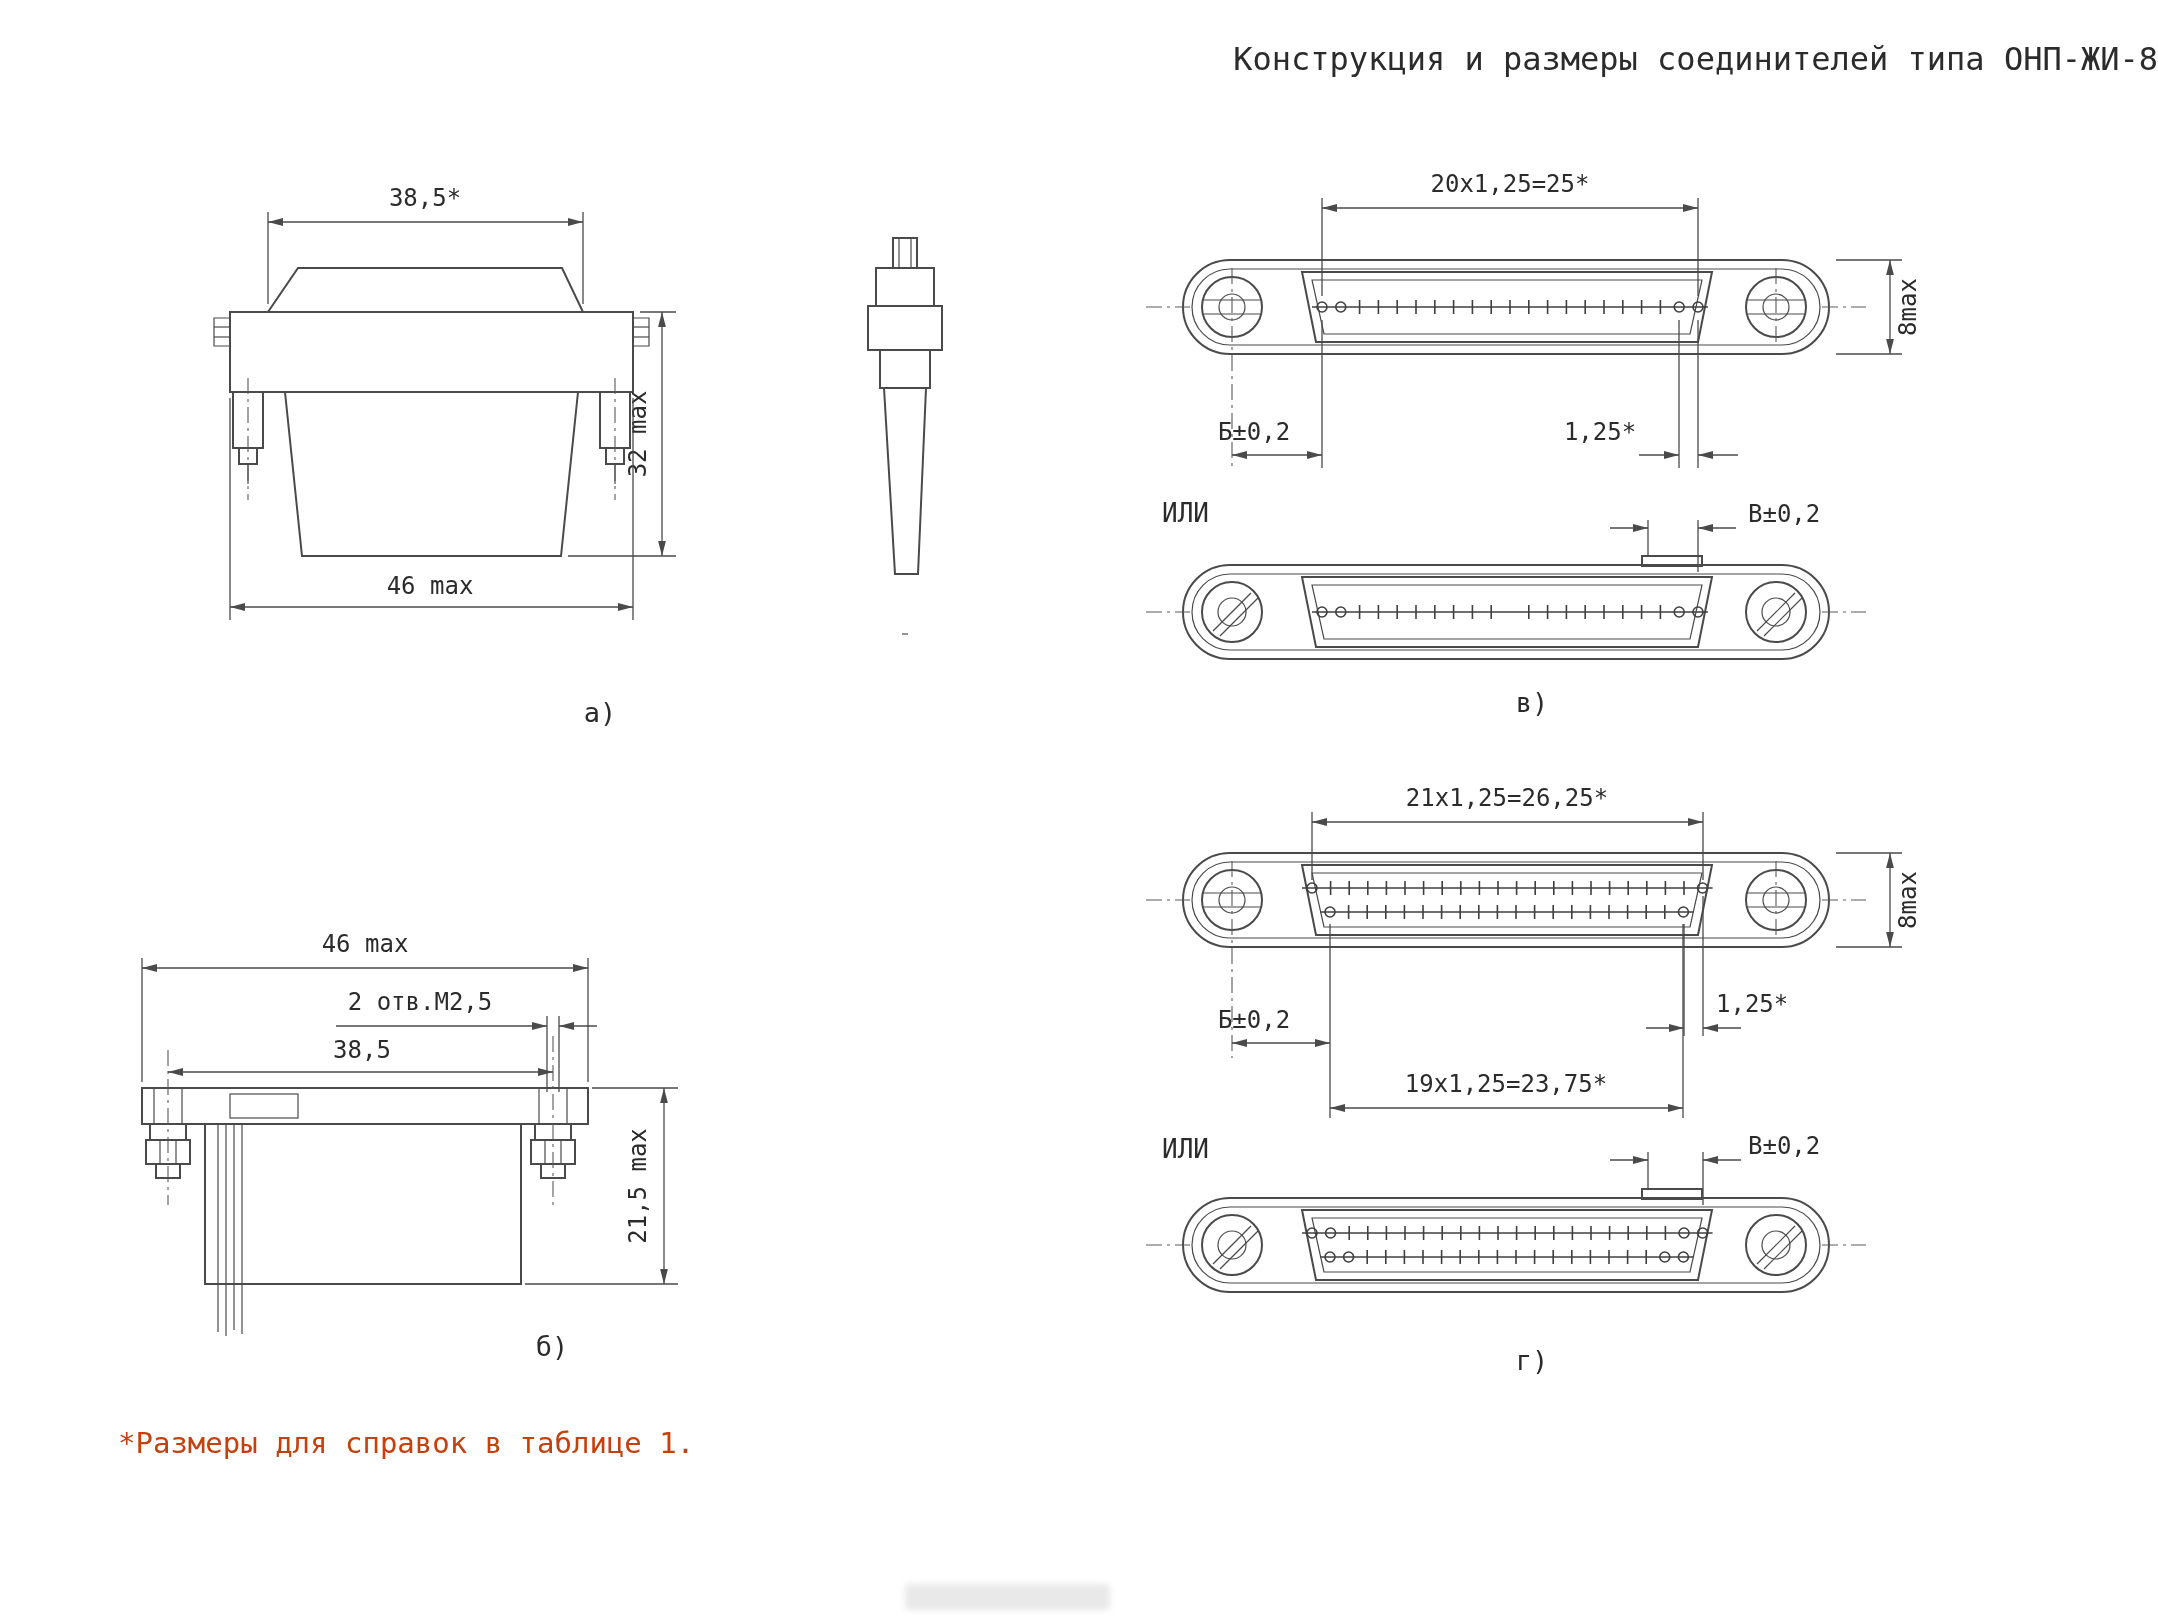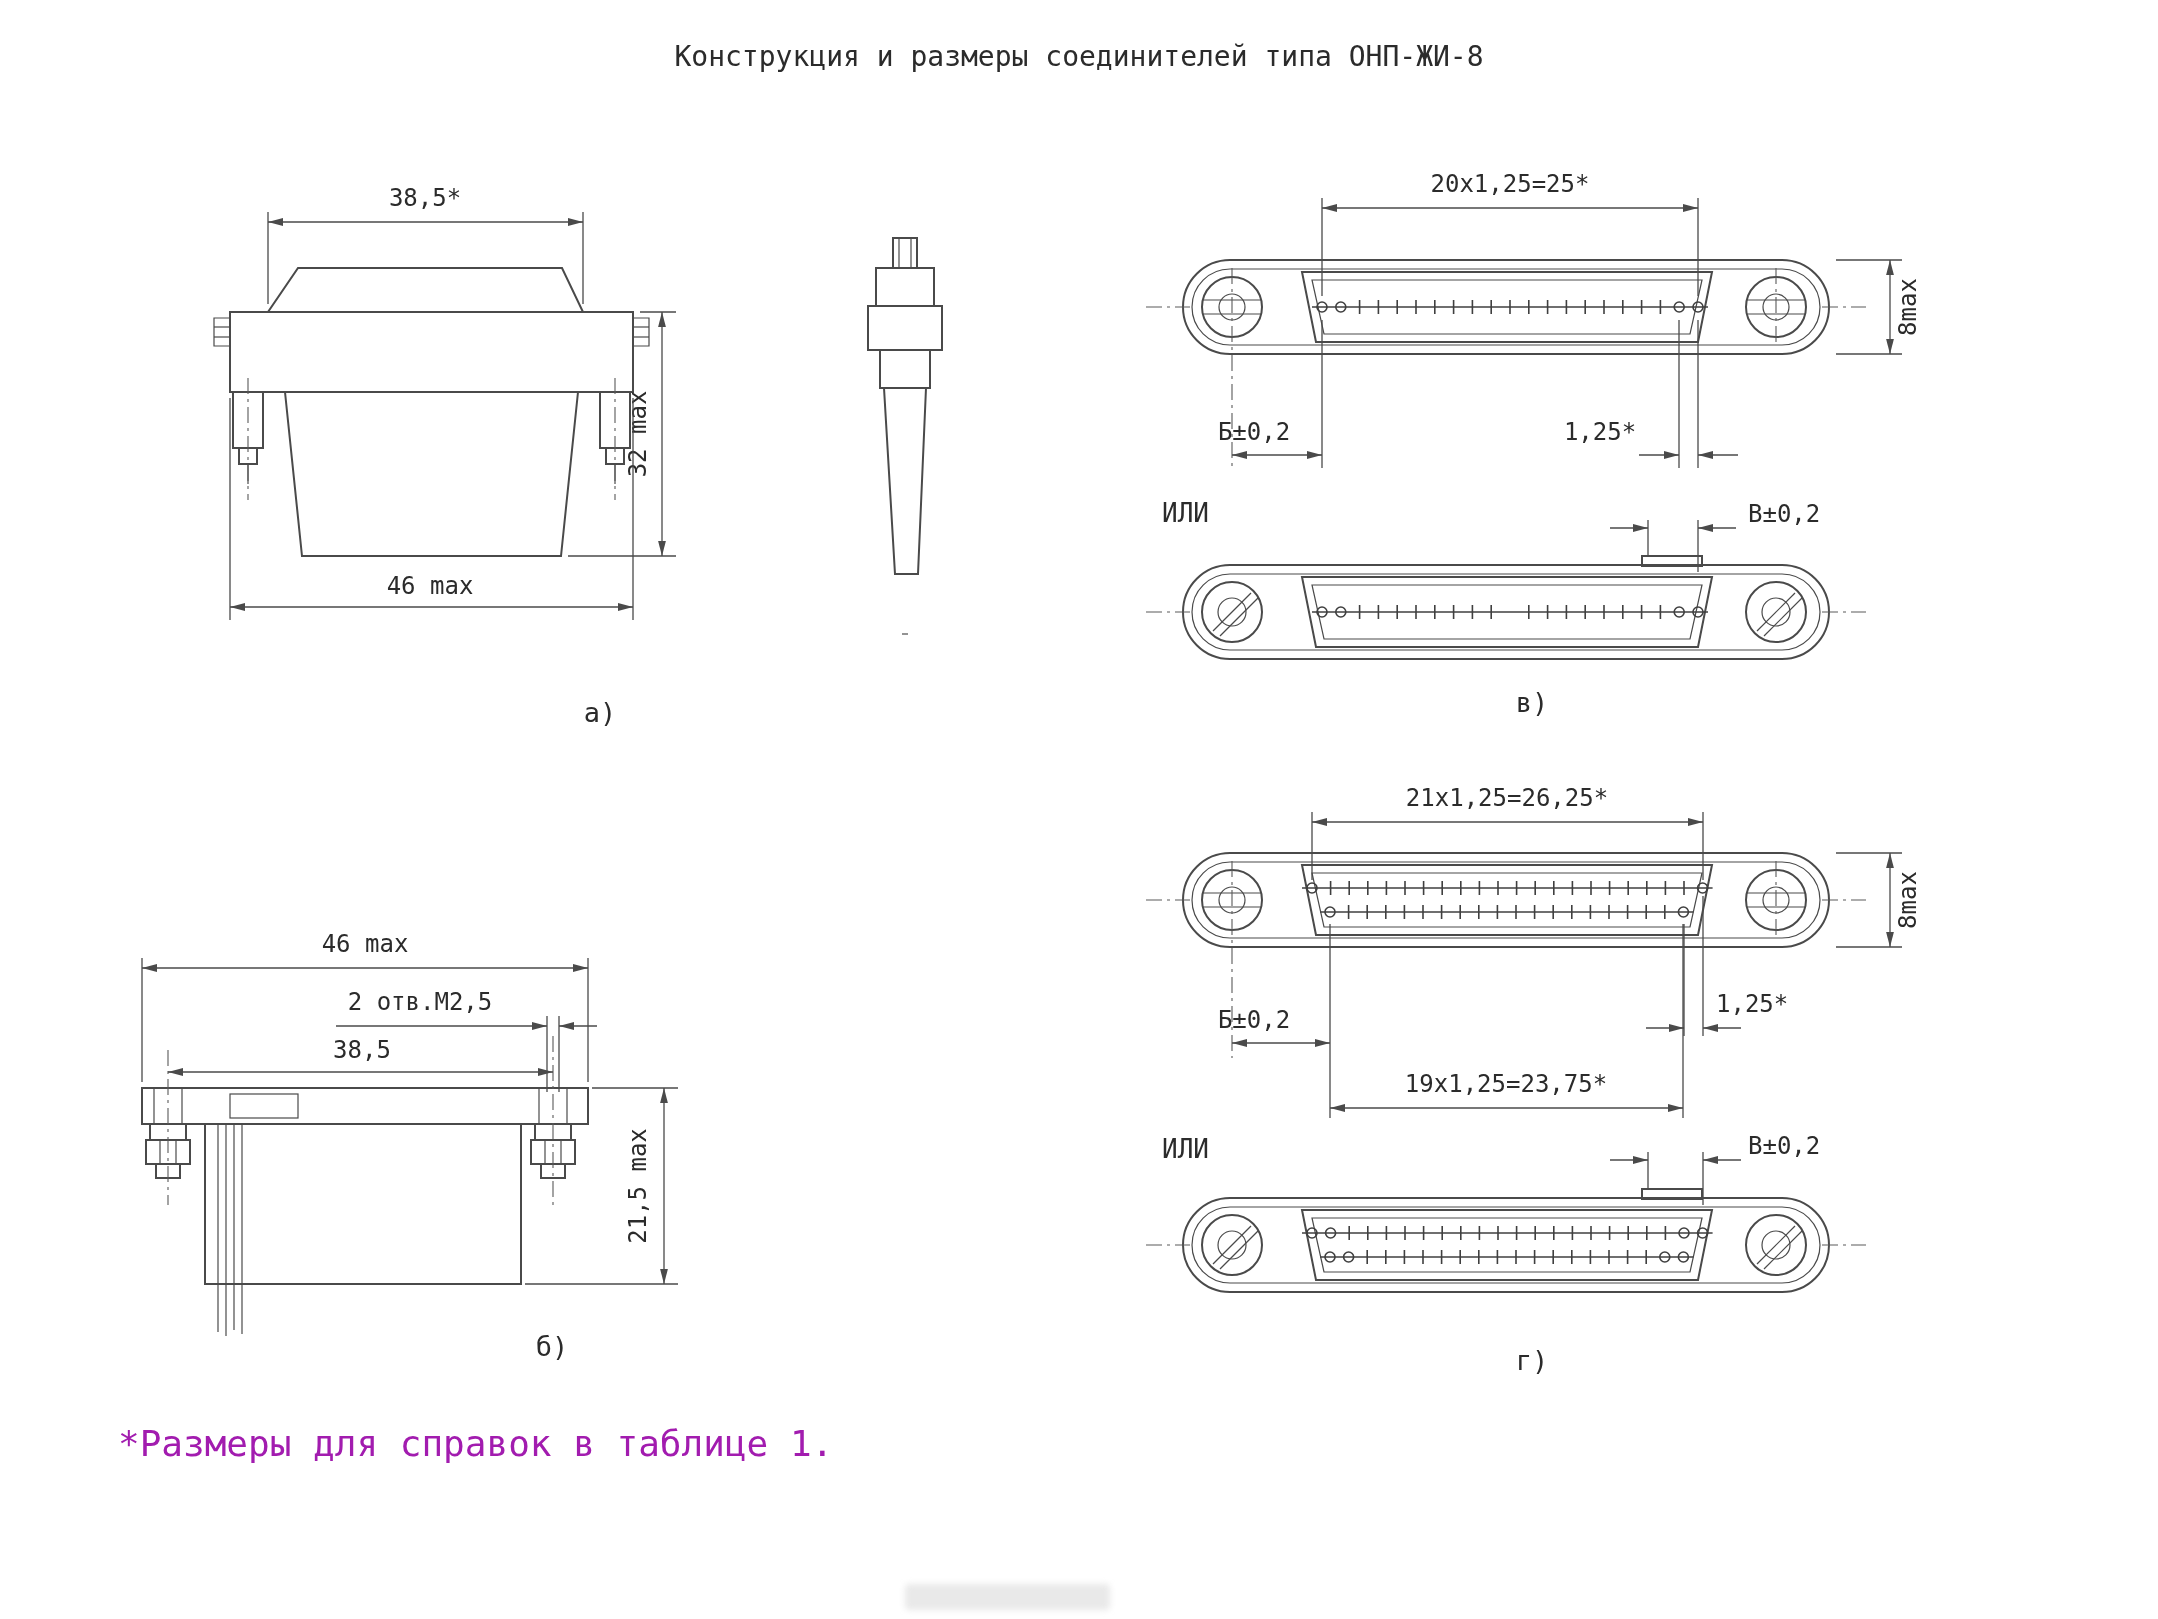--- a/index.html
+++ b/index.html
@@ -6,26 +6,26 @@
   html,body { background:#ffffff; }
   body {
     position:relative;
     width:2158px; height:1619px;
     font-family:"DejaVu Sans Mono", monospace;
     color:#2e2e2e;
     overflow:hidden;
   }
   .page-title {
     position:absolute; top:40px; left:0; width:100%;
-    text-align:center; font-size:28px; color:#2b2b2b;
+    text-align:right; font-size:32px; color:#2b2b2b;
     letter-spacing:0px; white-space:nowrap;
   }
   .notes {
     position:absolute; left:118px; top:1418px;
-    font-size:36px; line-height:51px; color:#a21caf; white-space:nowrap;
+    font-size:29px; line-height:51px; color:#c2410c; white-space:nowrap;
   }
   .watermark {
     position:absolute; left:905px; top:1584px; width:205px; height:26px;
     background:#e9e9e9; filter:blur(3px); border-radius:4px;
   }
   svg.drawing { position:absolute; left:0; top:0; }
   .part  { fill:none; stroke:#4a4a4a; stroke-width:2; }
   .thin  { fill:none; stroke:#4a4a4a; stroke-width:1.2; }
   .dim   { fill:none; stroke:#4a4a4a; stroke-width:1.3; }
   .cl    { fill:none; stroke:#5a5a5a; stroke-width:1.1; stroke-dasharray:16 5 3 5; }

